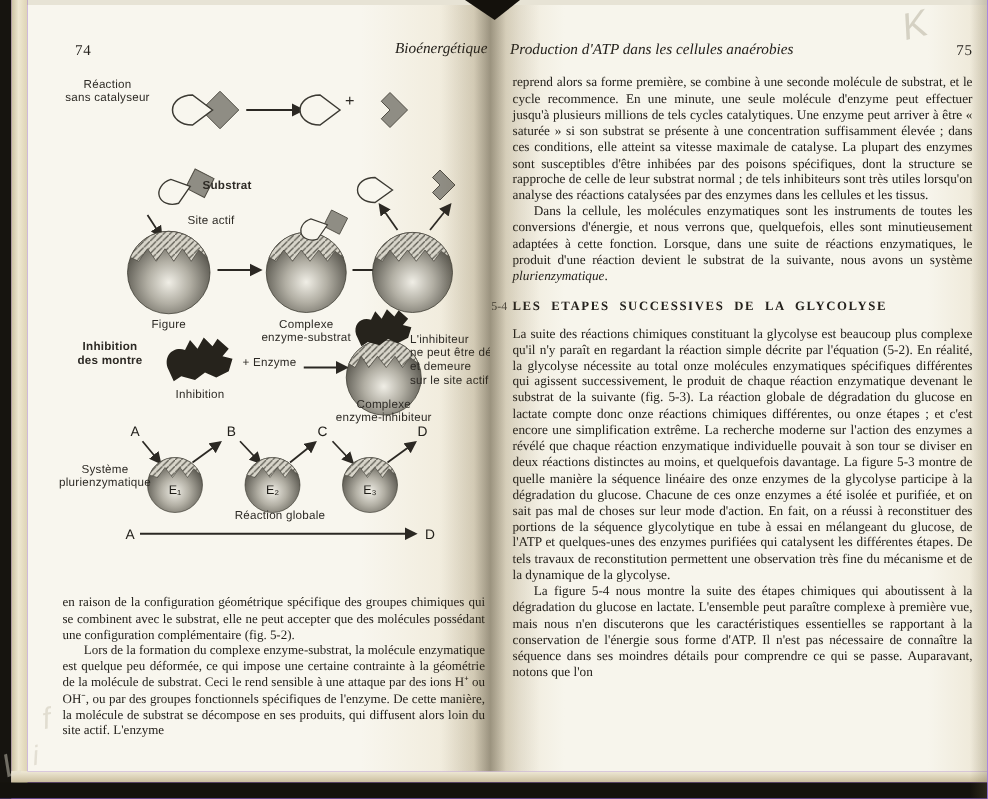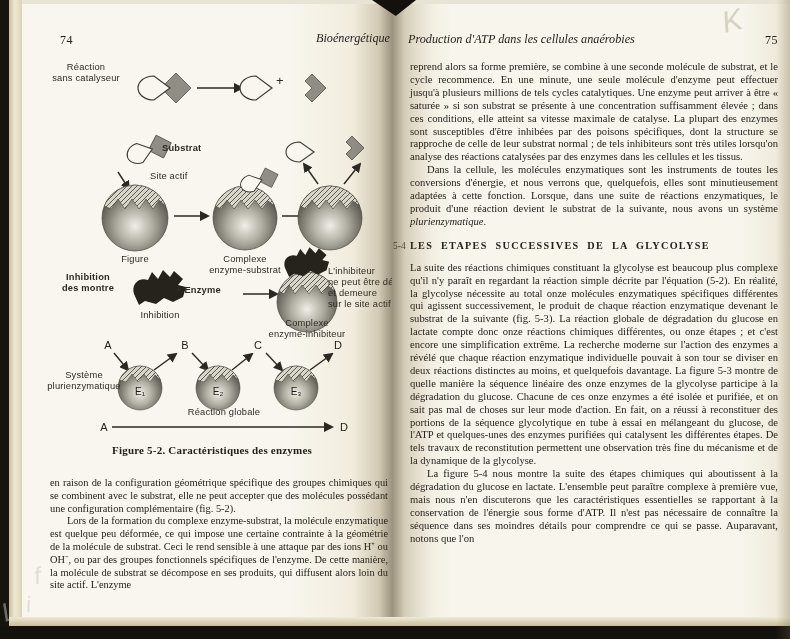--- a/index.html
+++ b/index.html
@@ -173,40 +173,39 @@
     <div class="abs fig-label ctr" style="left:81px;top:250px;width:64px;">Figure</div>
     <div class="abs fig-label ctr" style="left:162px;top:250px;width:122px;">
       <div>Complexe</div>
       <div>enzyme-substrat</div>
     </div>
 
     <div class="abs fig-label ctr" style="left:20px;top:268px;width:92px;font-weight:bold;">
       <div>Inhibition</div>
       <div>des montre</div>
     </div>
-    <div class="abs fig-label" style="left:154px;top:281px;font-weight:bold;">+ Enzyme</div>
+    <div class="abs fig-label" style="left:172px;top:281px;">+ Enzyme</div>
     <div class="abs fig-label ctr" style="left:104px;top:306px;width:68px;">Inhibition</div>
     <div class="abs fig-label note-box" style="left:306px;top:262px;width:66px;">
       <div class="note-line">L'inhibiteur</div>
       <div class="note-line">ne peut être décomposé</div>
       <div class="note-line">et demeure</div>
       <div class="note-line">sur le site actif</div>
     </div>
     <div class="abs fig-label ctr" style="left:224px;top:314px;width:122px;">
       <div>Complexe</div>
       <div>enzyme-inhibiteur</div>
     </div>
 
     <div class="abs fig-label ctr" style="left:10px;top:366px;width:104px;">
       <div>Système</div>
       <div>plurienzymatique</div>
     </div>
     <div class="abs fig-label ctr" style="left:138px;top:403px;width:128px;">Réaction globale</div>
 
-    <div class="abs caption ctr" style="left:24px;top:440px;width:332px;">Figure 5-2. Caractéristiques des enzymes</div>
 
     <div class="abs body-col body-left" style="left:28px;top:473px;">
       <p>en raison de la configuration géométrique spécifique des groupes chimiques qui se combinent avec le substrat, elle ne peut accepter que des molécules possédant une configuration complémentaire (fig. 5-2).</p>
       <p class="ind">Lors de la formation du complexe enzyme-substrat, la molécule enzymatique est quelque peu déformée, ce qui impose une certaine contrainte à la géométrie de la molécule de substrat. Ceci le rend sensible à une attaque par des ions H⁺ ou OH⁻, ou par des groupes fonctionnels spécifiques de l'enzyme. De cette manière, la molécule de substrat se décompose en ses produits, qui diffusent alors loin du site actif. L'enzyme</p>
     </div>
   </div>
 
   <div class="abs page-right">
     <div class="abs running-head" style="left:16px;top:28px;">Production d'ATP dans les cellules anaérobies</div>
     <div class="abs pagenum" style="left:356px;top:29px;width:30px;text-align:right;">75</div>

